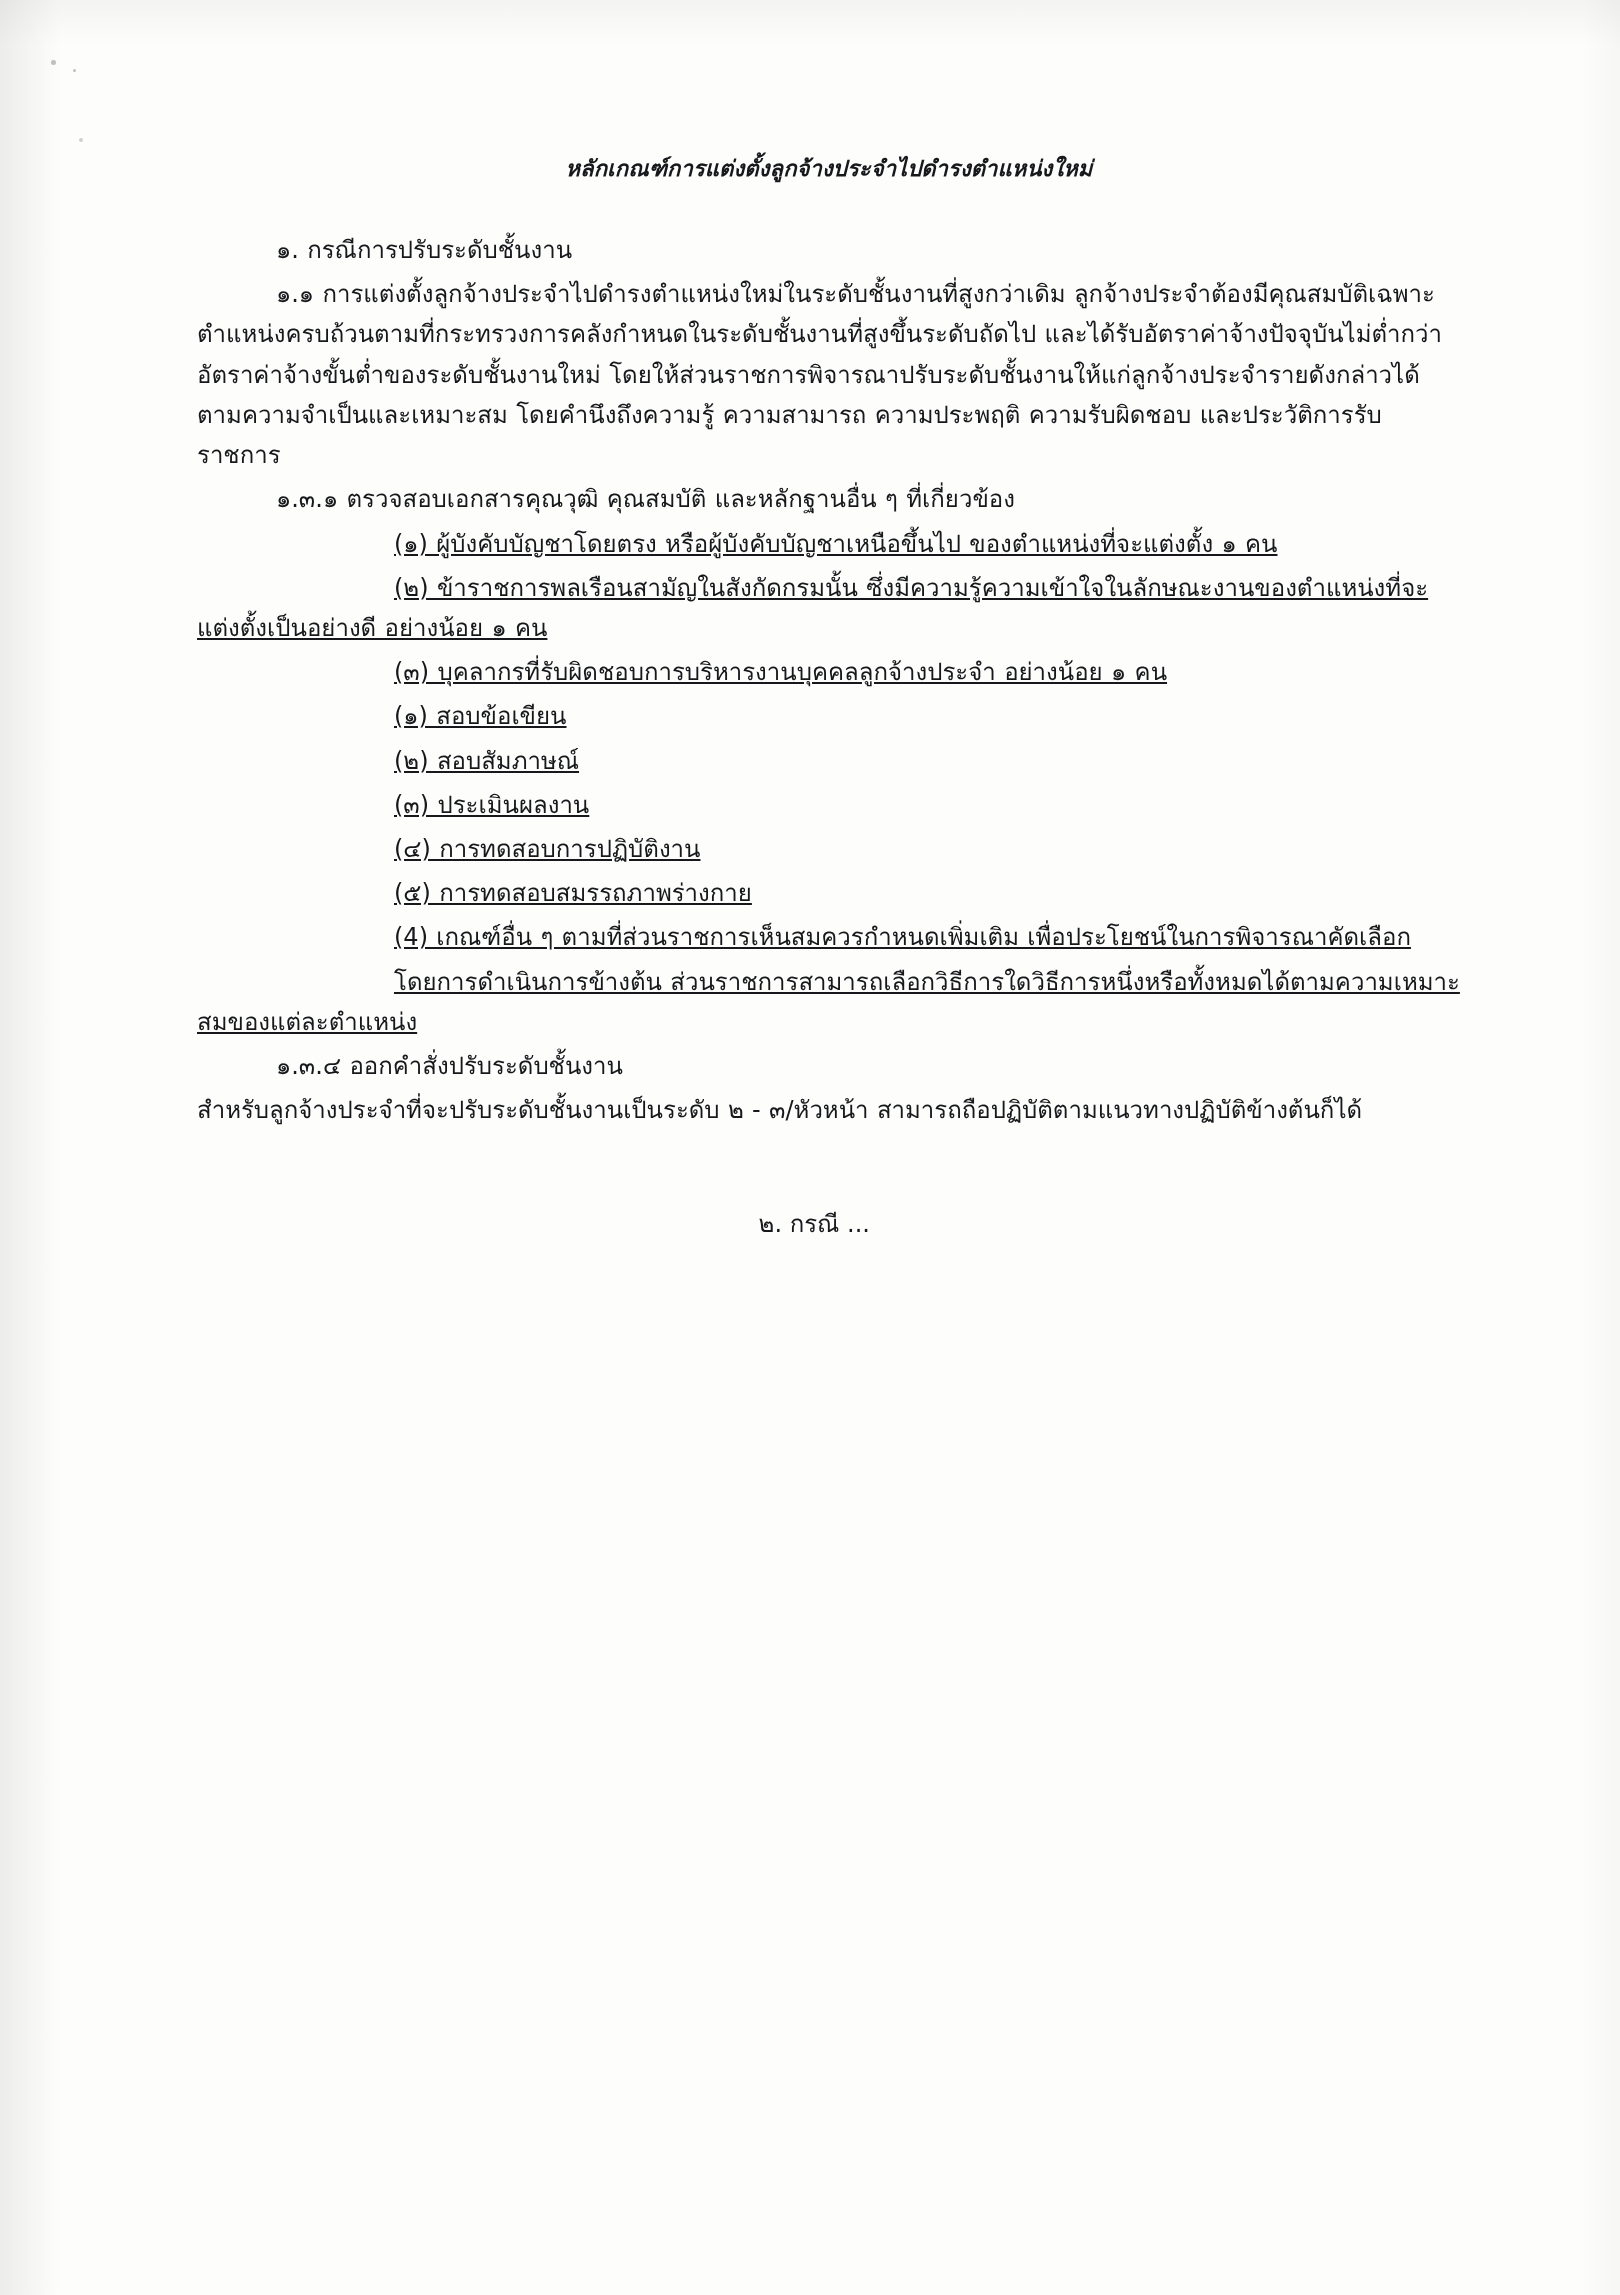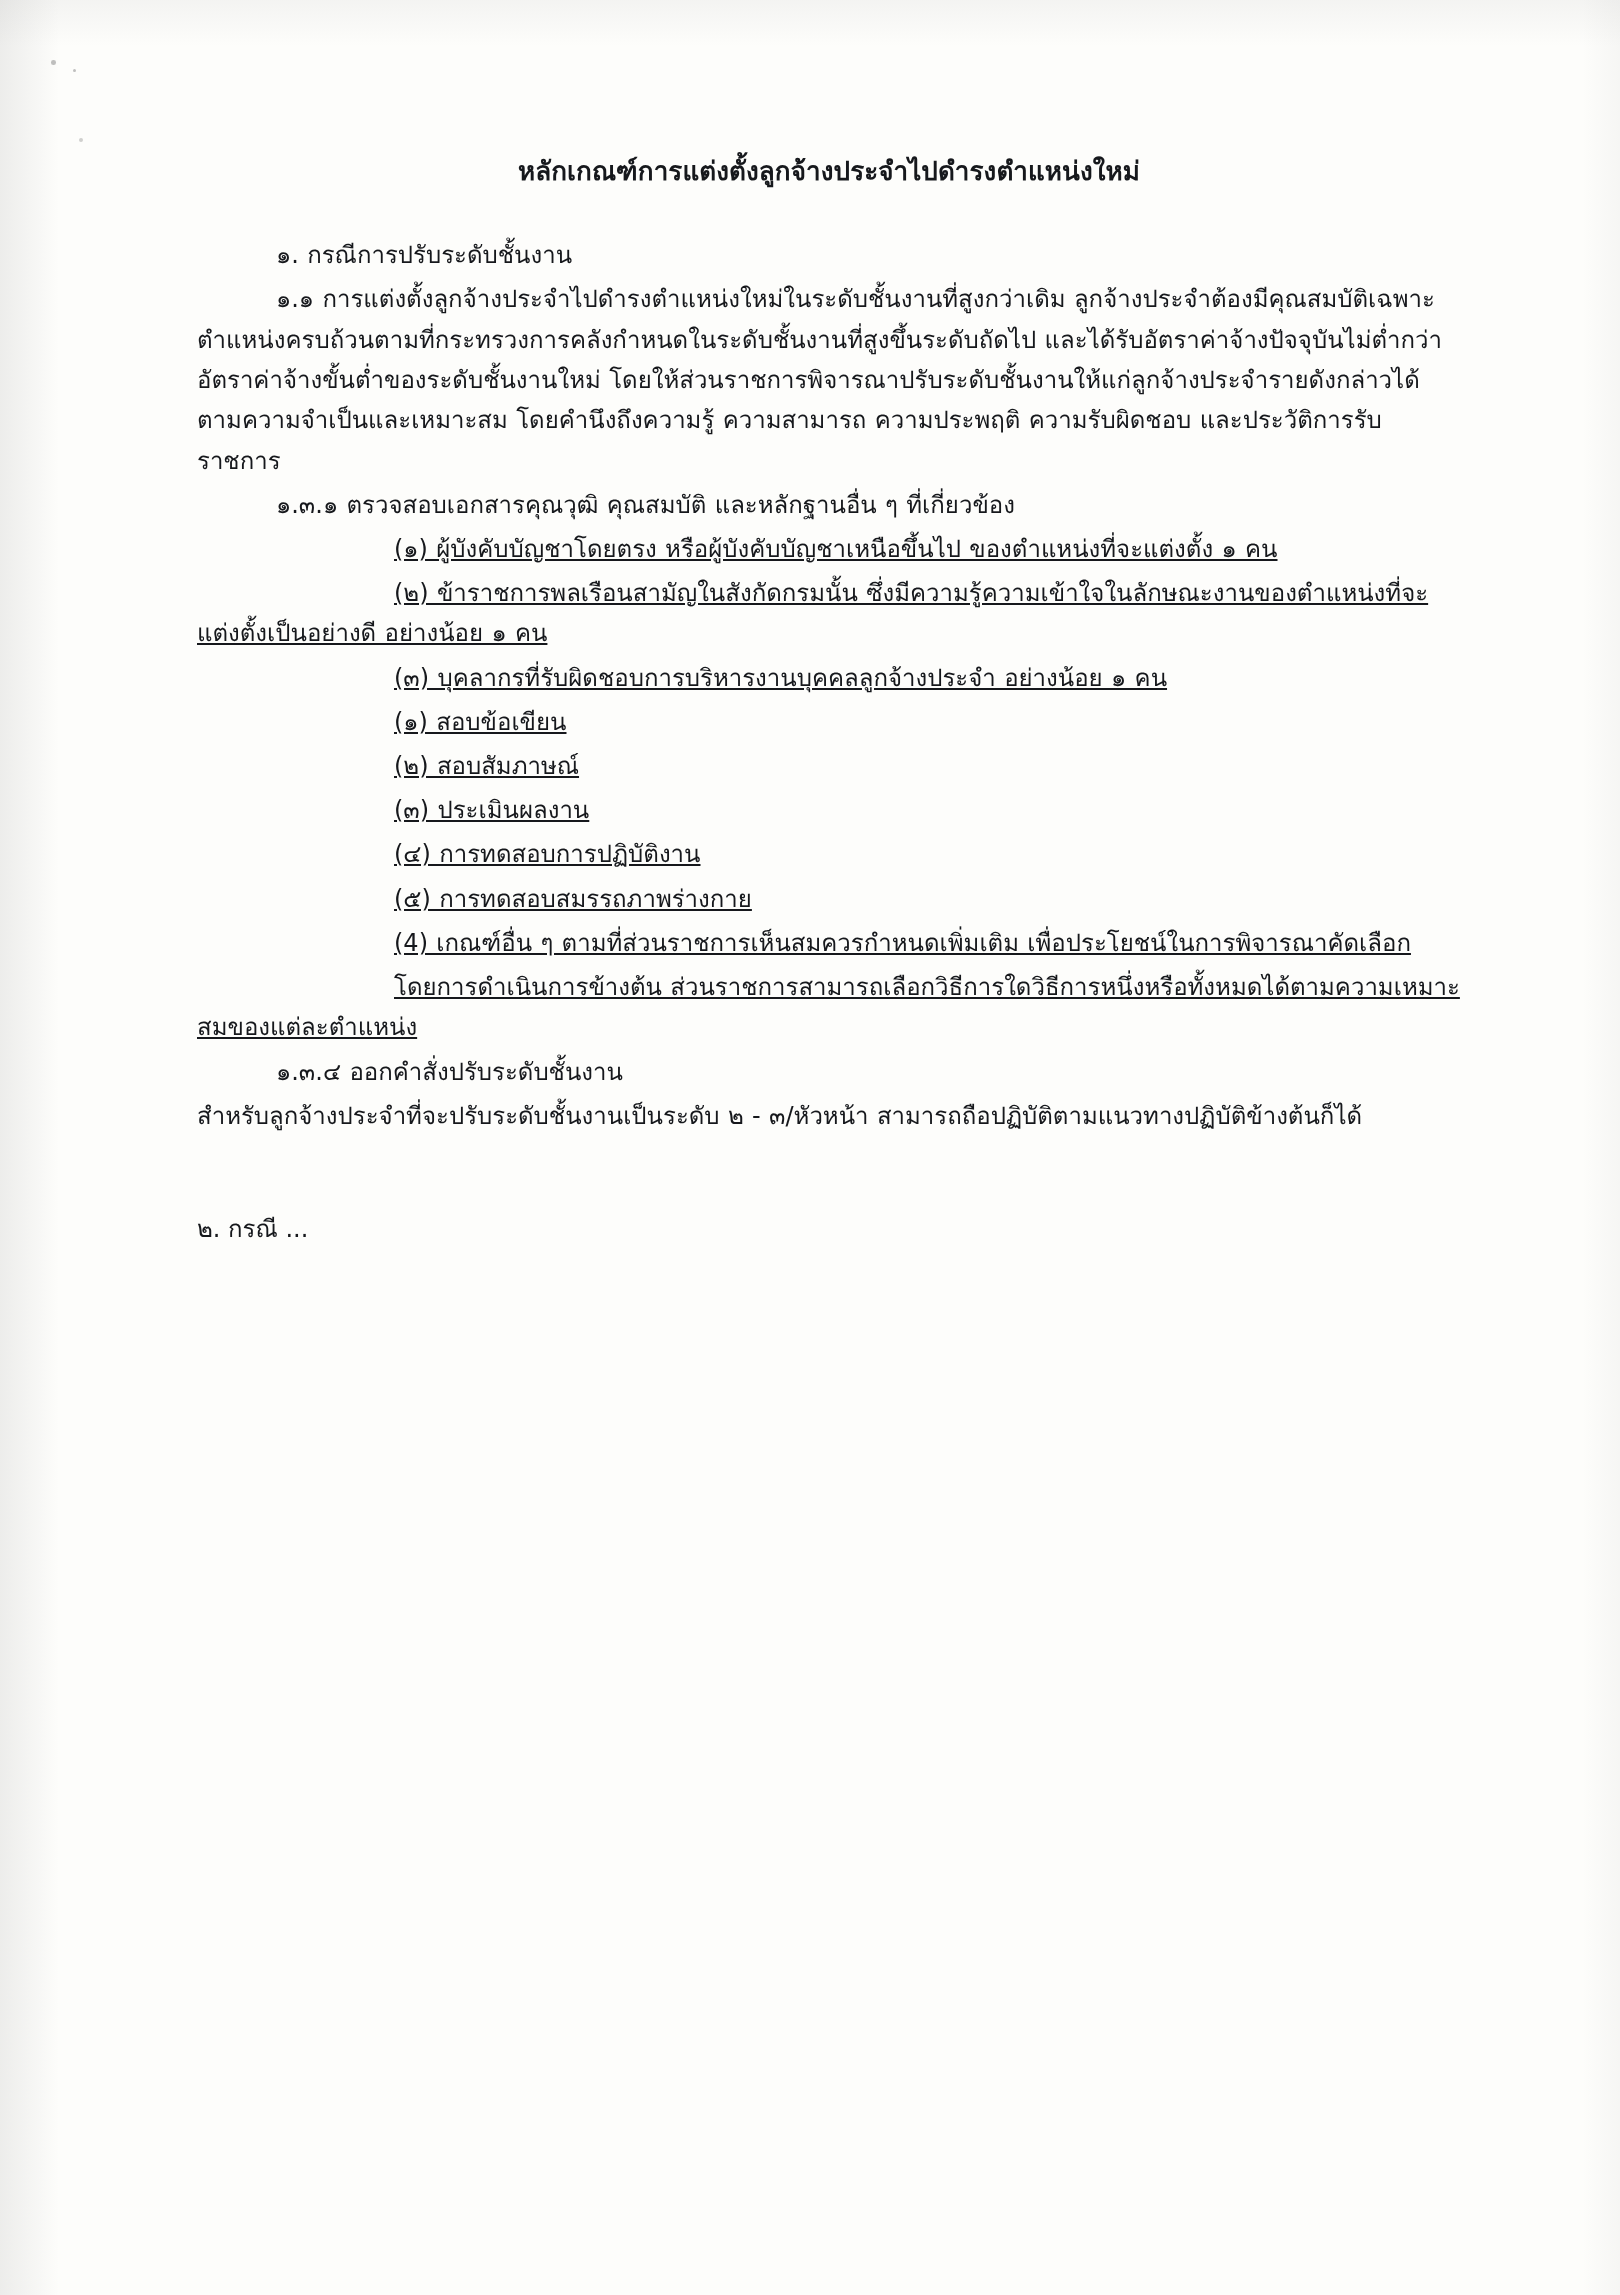--- a/index.html
+++ b/index.html
@@ -34,40 +34,41 @@
     opacity: .55;
   }
   .content {
     position: absolute;
     left: 197px;
     top: 154px;
     width: 1264px;
   }
   .doc-title {
     text-align: center;
-    font-size: 26px;
+    font-size: 22px;
     font-weight: bold;
     letter-spacing: 0.1px;
     margin: 0 0 46px 0;
     line-height: 1.35;
+    font-style: italic;
   }
   p.para {
     margin: 0 0 3.9px 0;
     font-size: 24px;
     line-height: 1.68;
     text-align: left;
     word-spacing: 0.7px;
   }
   .ind-0  { text-indent: 0; }
   .ind-1  { text-indent: 79px; }
   .ind-3  { text-indent: 197px; text-decoration: underline; }
   .nohang { margin-bottom: 2.6px; }
   .closing {
     margin-top: 73px;
-    text-align: left;
+    text-align: center;
     padding-right: 29.5px;
     font-size: 24px;
   }
 </style>
 </head>
 <body>
 
 <div class="page">
   <div class="scan-tint"></div>
   <span class="speck" style="left:51px;top:60px;width:4.6px;height:4.6px;"></span>

